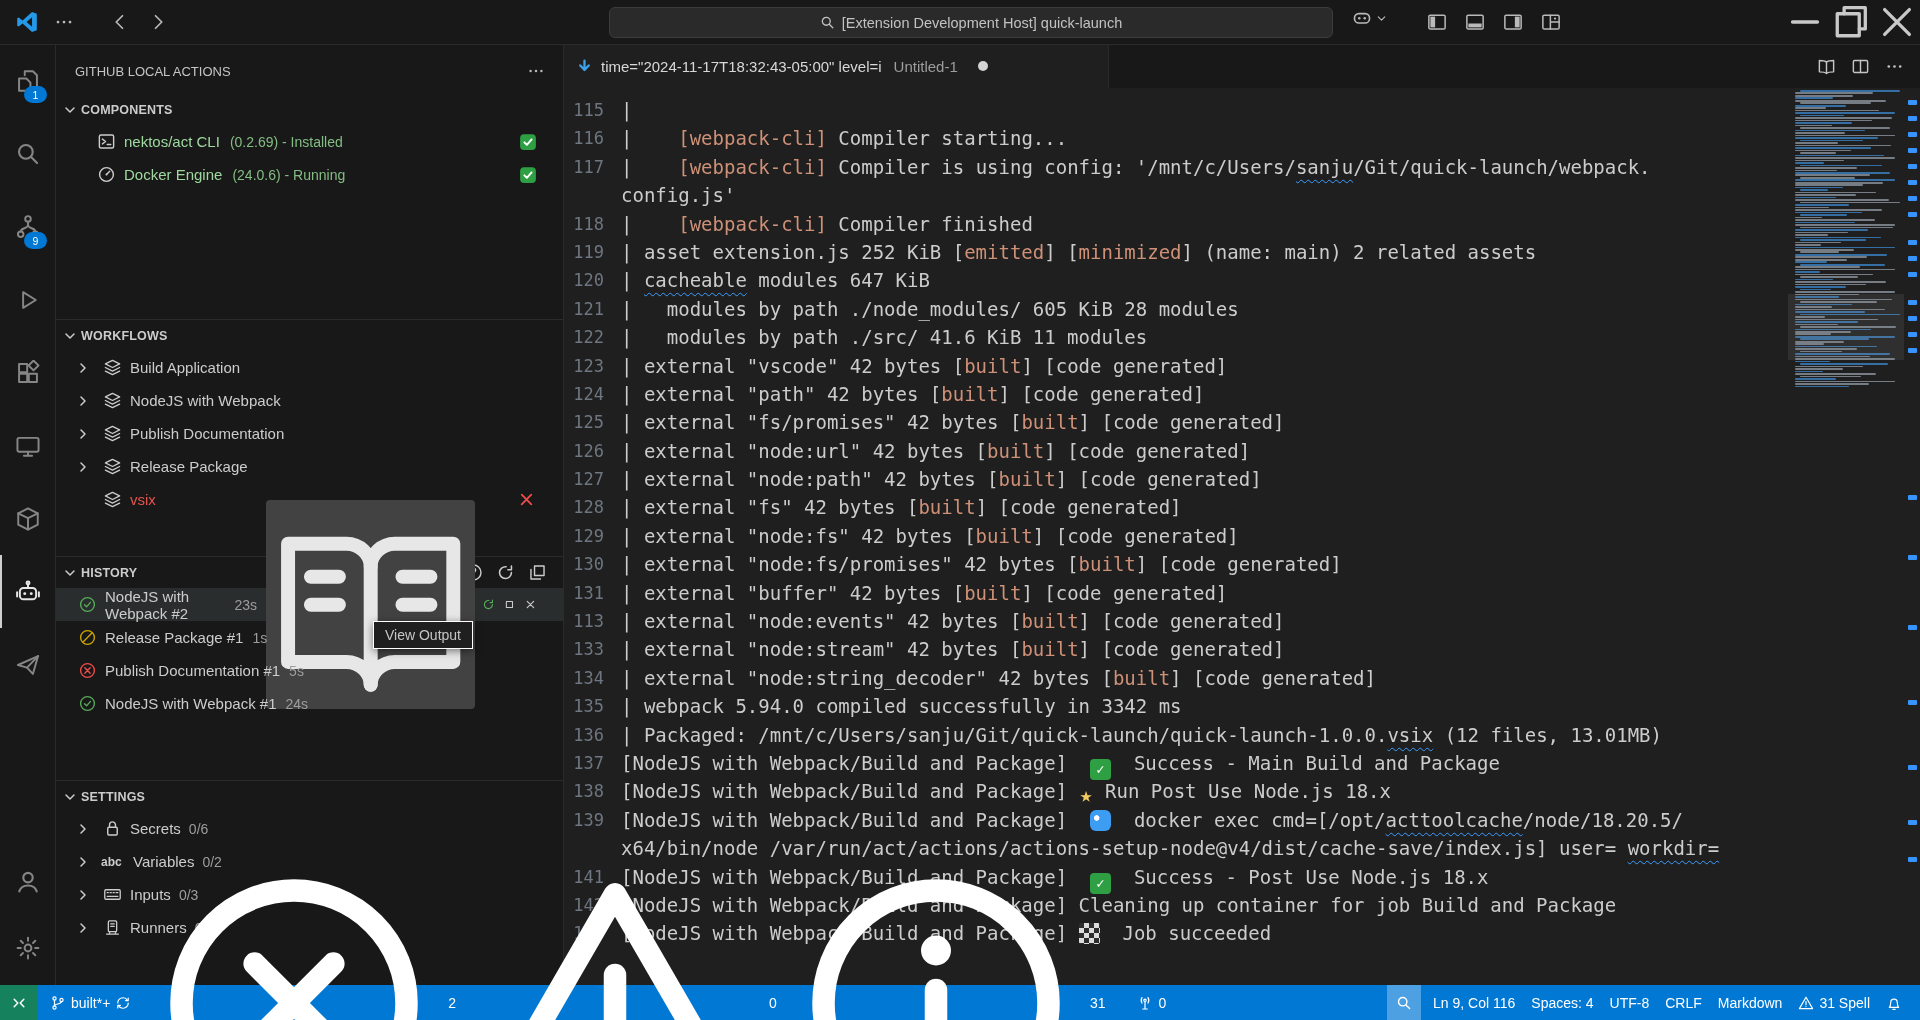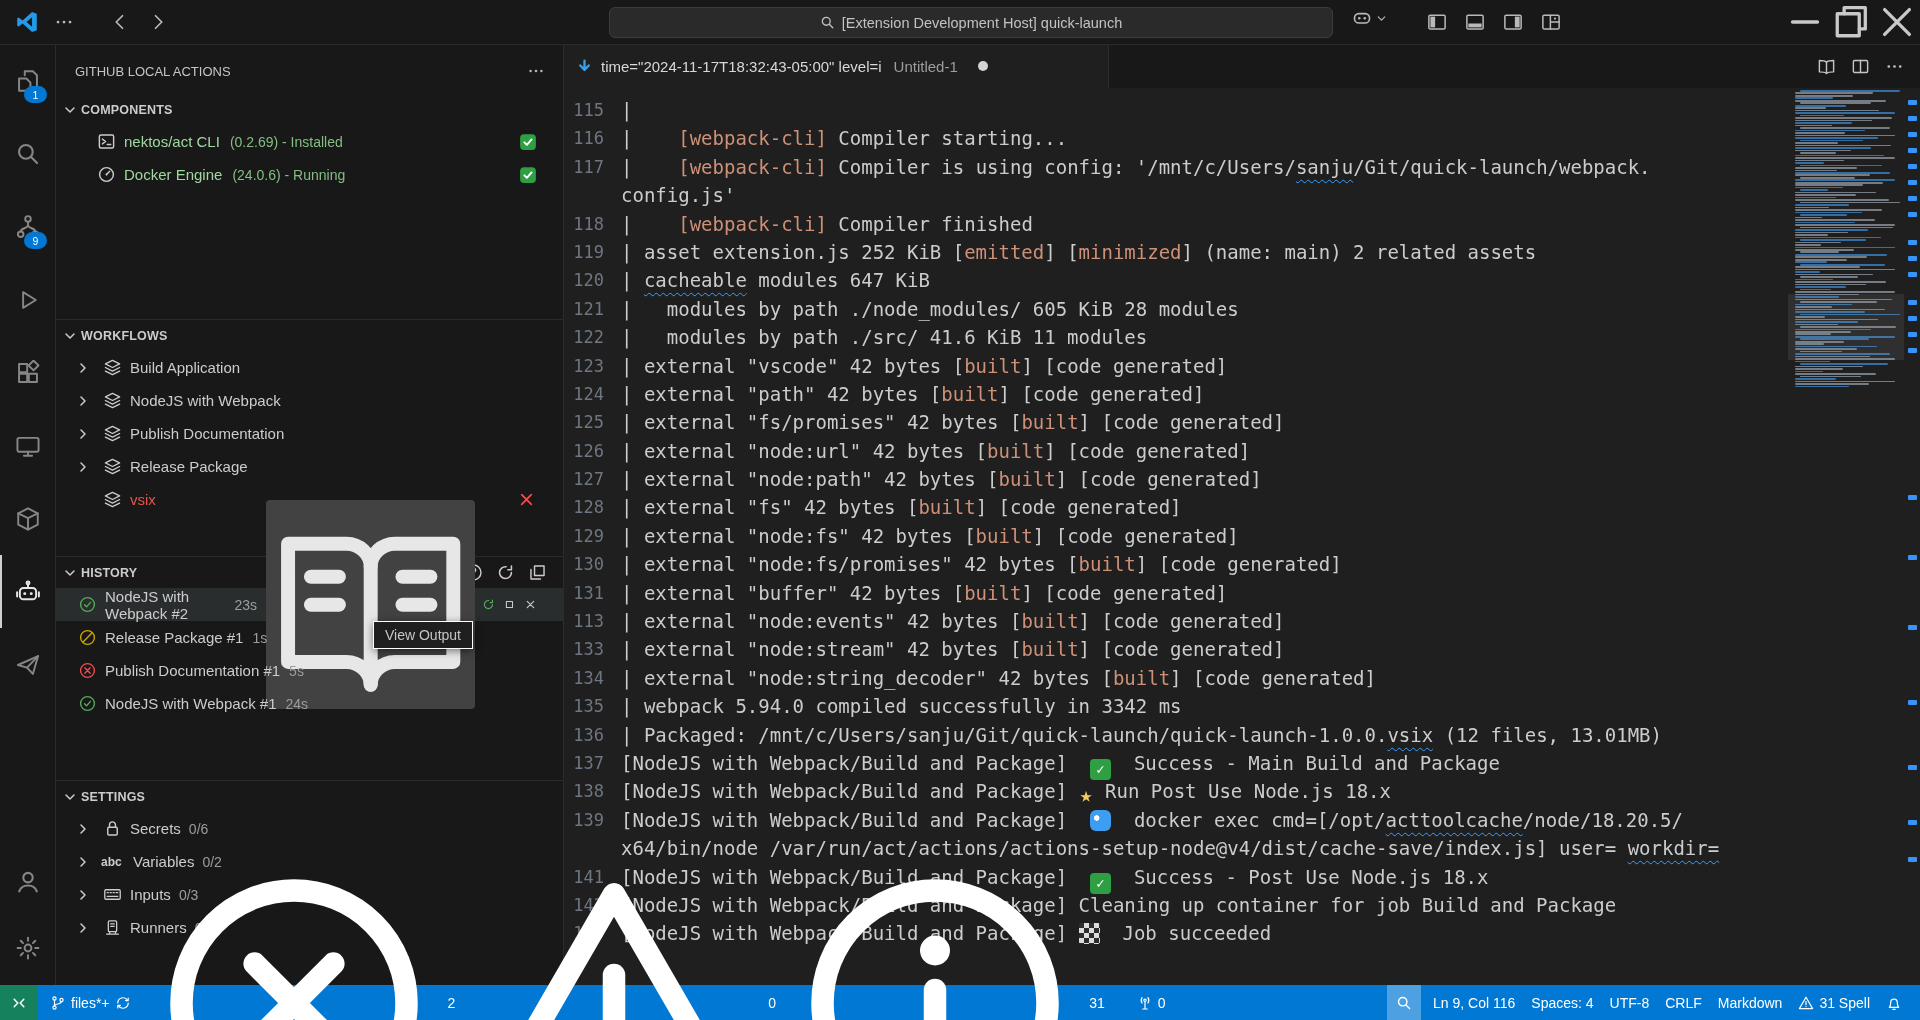--- a/index.html
+++ b/index.html
@@ -842,21 +842,21 @@
   </div>
   <div class="sbitem">
     <span>
         <svg viewBox="0 0 16 16" width="100%" height="100%" fill="none" stroke="currentColor" stroke-width="1.2" stroke-linecap="round" stroke-linejoin="round">
           <circle cx="4.5" cy="3.5" r="1.6"></circle>
           <circle cx="4.5" cy="12.5" r="1.6"></circle>
           <circle cx="11.5" cy="5" r="1.6"></circle>
           <path d="M4.5 5.1v5.8M11.5 6.6c0 3.2-7 1.7-7 4.3"></path>
         </svg>
       </span>
-    <span>files*+</span>
+    <span>built*+</span>
     <span>
         <svg viewBox="0 0 16 16" width="100%" height="100%" fill="none" stroke="currentColor" stroke-width="1.2" stroke-linecap="round" stroke-linejoin="round">
           <path d="M13.2 8a5.2 5.2 0 0 1-9.7 2.6M2.8 8a5.2 5.2 0 0 1 9.7-2.6"></path>
           <path d="M2.8 13v-2.6h2.6M13.2 3v2.6h-2.6"></path>
         </svg>
       </span>
   </div>
   <div class="diag">
     <span>
         <svg viewBox="0 0 16 16" width="100%" height="100%" fill="none" stroke="currentColor" stroke-width="1.2" stroke-linecap="round" stroke-linejoin="round">

